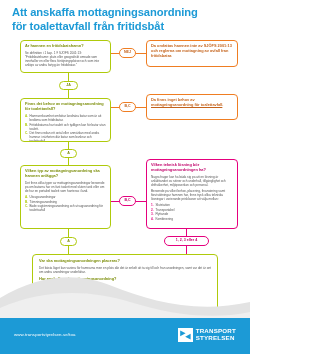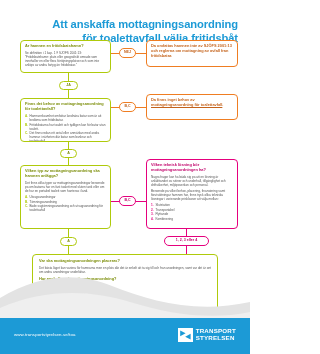--- a/index.html
+++ b/index.html
@@ -8,29 +8,28 @@
     background:#ffffff;
     font-family:"Liberation Sans", sans-serif;
     overflow:hidden;
     position:relative;
   }
   .page{position:absolute;inset:0;background:#fff;}
 
   
   .title{
     position:absolute;left:0;top:6px;width:250px;
-    text-align:right;
+    text-align:left;
     color:#1c9ad6;
     font-weight:bold;
     font-size:11.2px;
     line-height:13.5px;
     letter-spacing:-0.1px;
     padding:0 12px;
     box-sizing:border-box;
-    margin-top:12px;
   }
   .title .l2{display:block;}
 
   
   .flow{position:absolute;left:0;top:34px;width:250px;height:282px;}
 
   
   .box{
     position:absolute;
     box-sizing:border-box;
@@ -123,21 +122,21 @@
     letter-spacing:0.2px;
   }
 </style>
 </head>
 <body>
 
 <div class="page">
 
   <div class="title">
     <span>Att anskaffa mottagningsanordning</span>
-    <span class="l2">för toalettavfall välja fritidsbåt</span>
+    <span class="l2">för toalettavfall från fritidsbåt</span>
   </div>
 
   <div class="flow">
 
     <div class="conn orange" style="left:111px;top:19px;width:8px;height:1.3px;"></div>
     <div class="conn orange" style="left:136px;top:19px;width:10px;height:1.3px;"></div>
 
     <div class="conn green" style="left:68px;top:39px;width:1.3px;height:8px;"></div>
     <div class="conn green" style="left:68px;top:56px;width:1.3px;height:8px;"></div>
 

